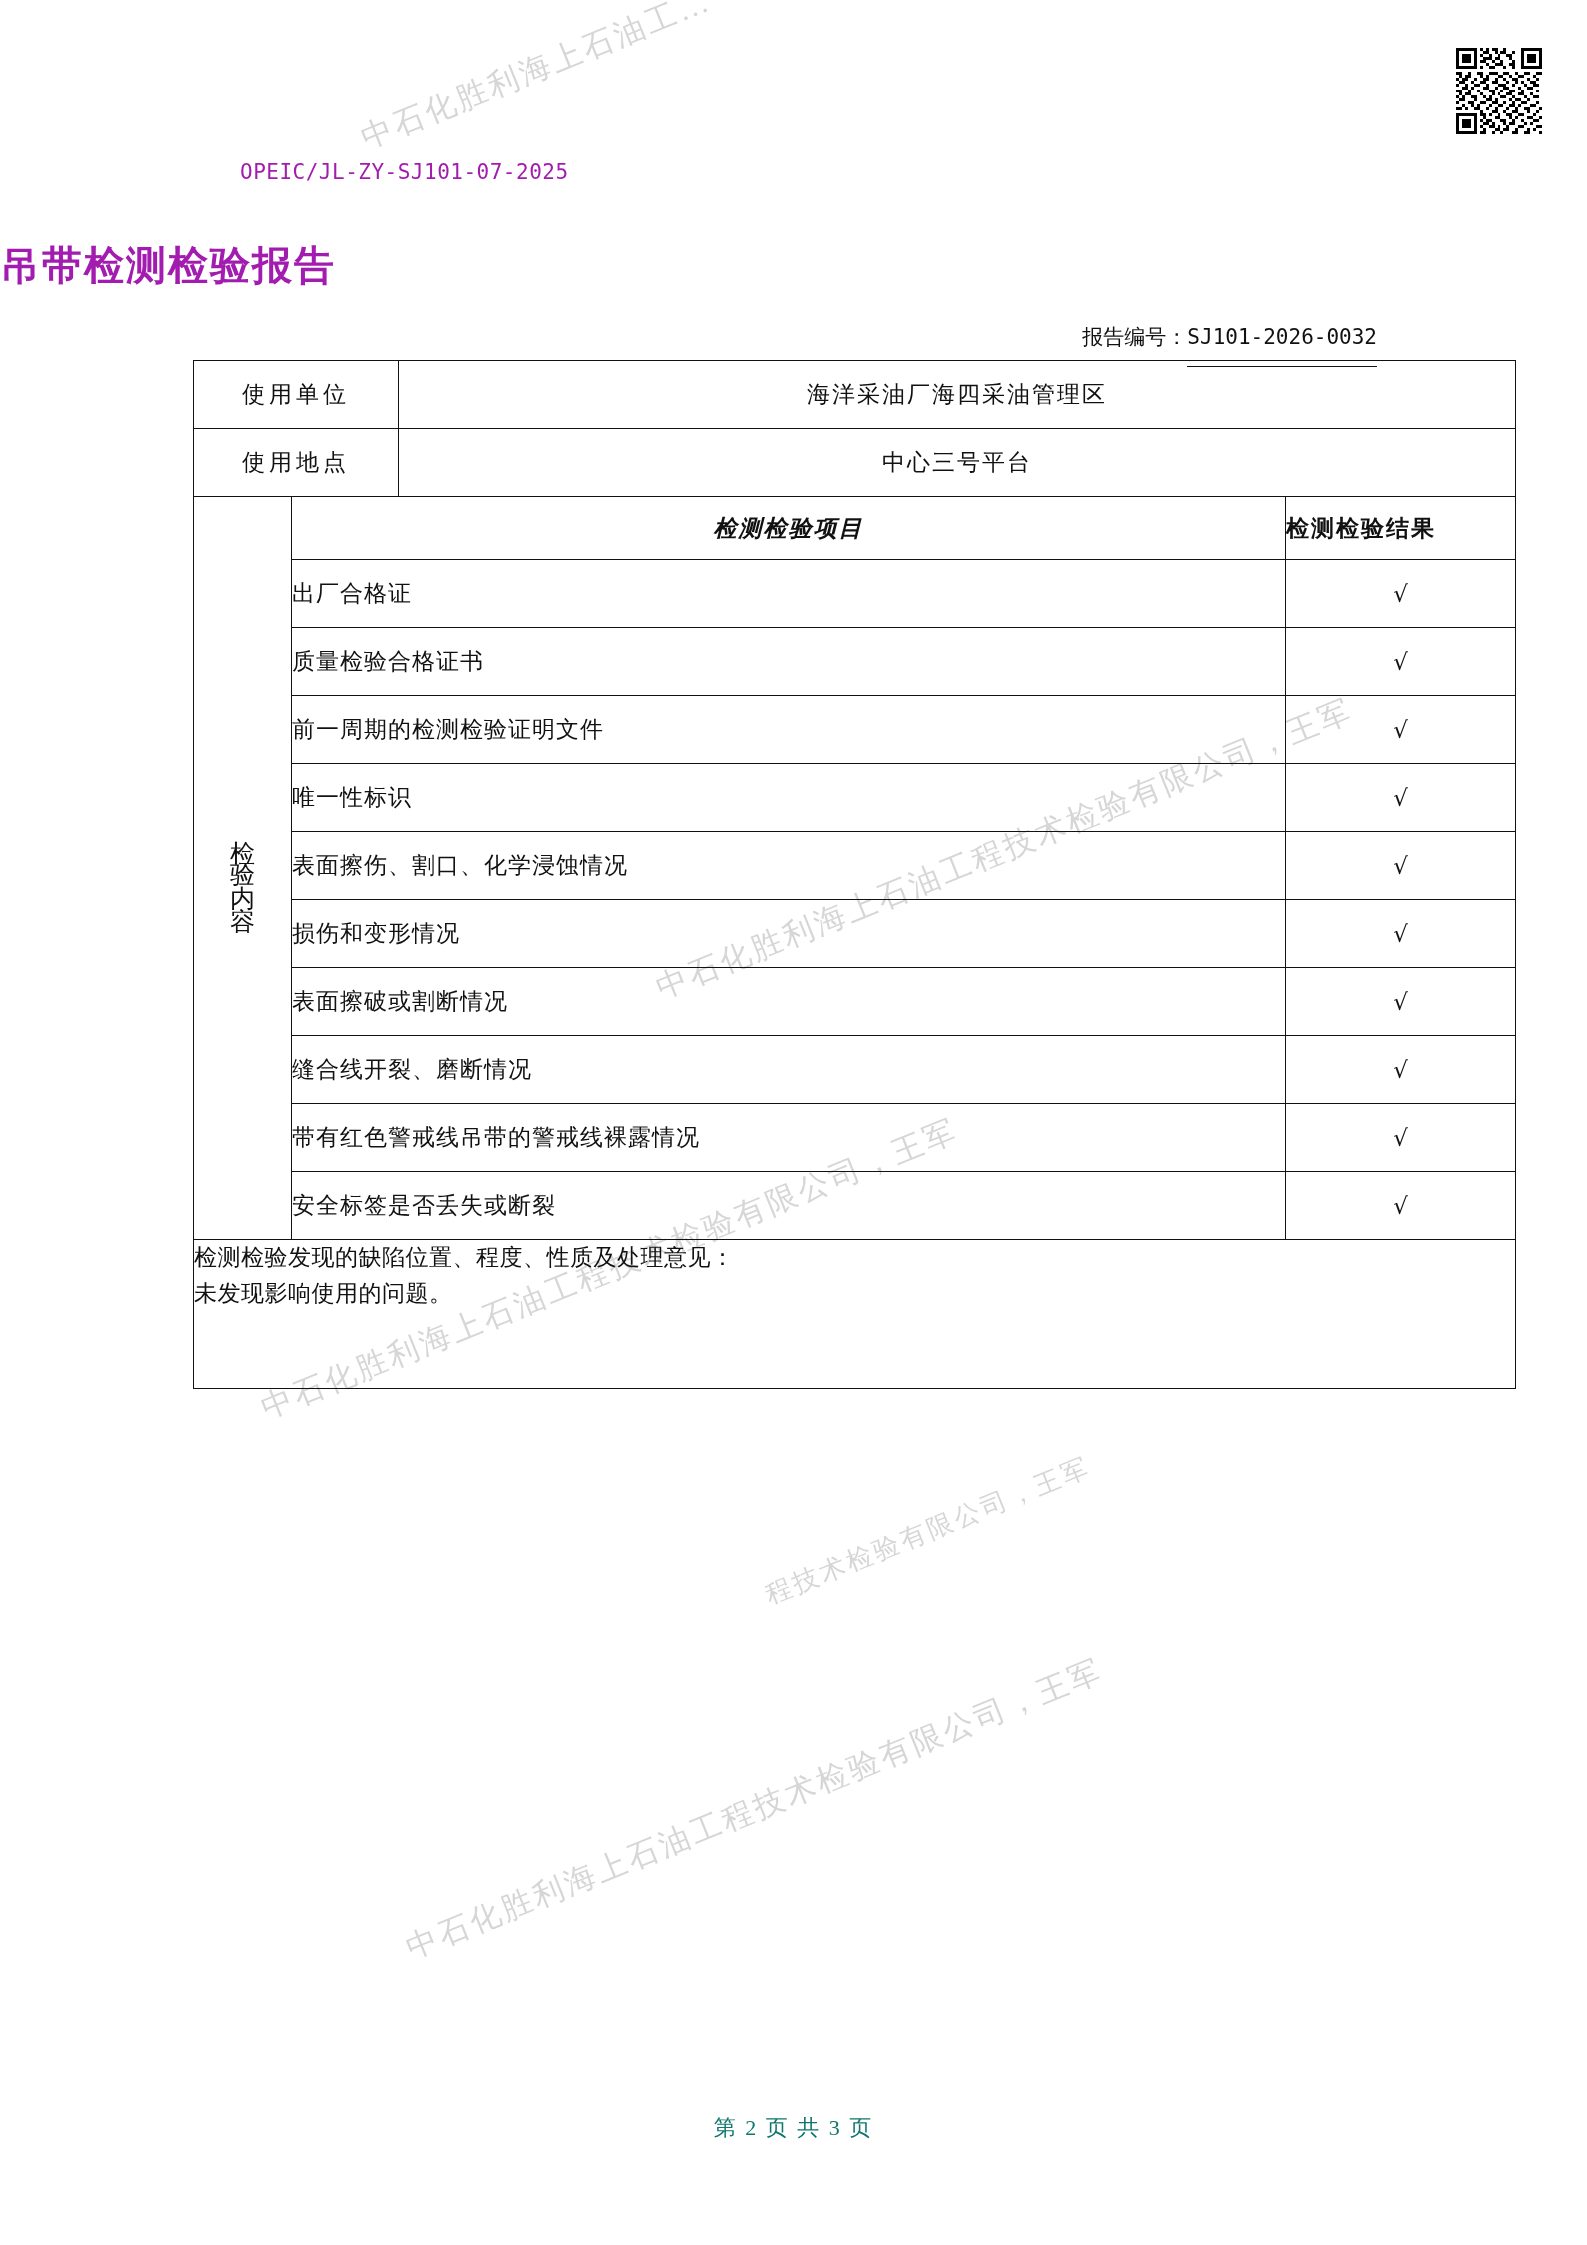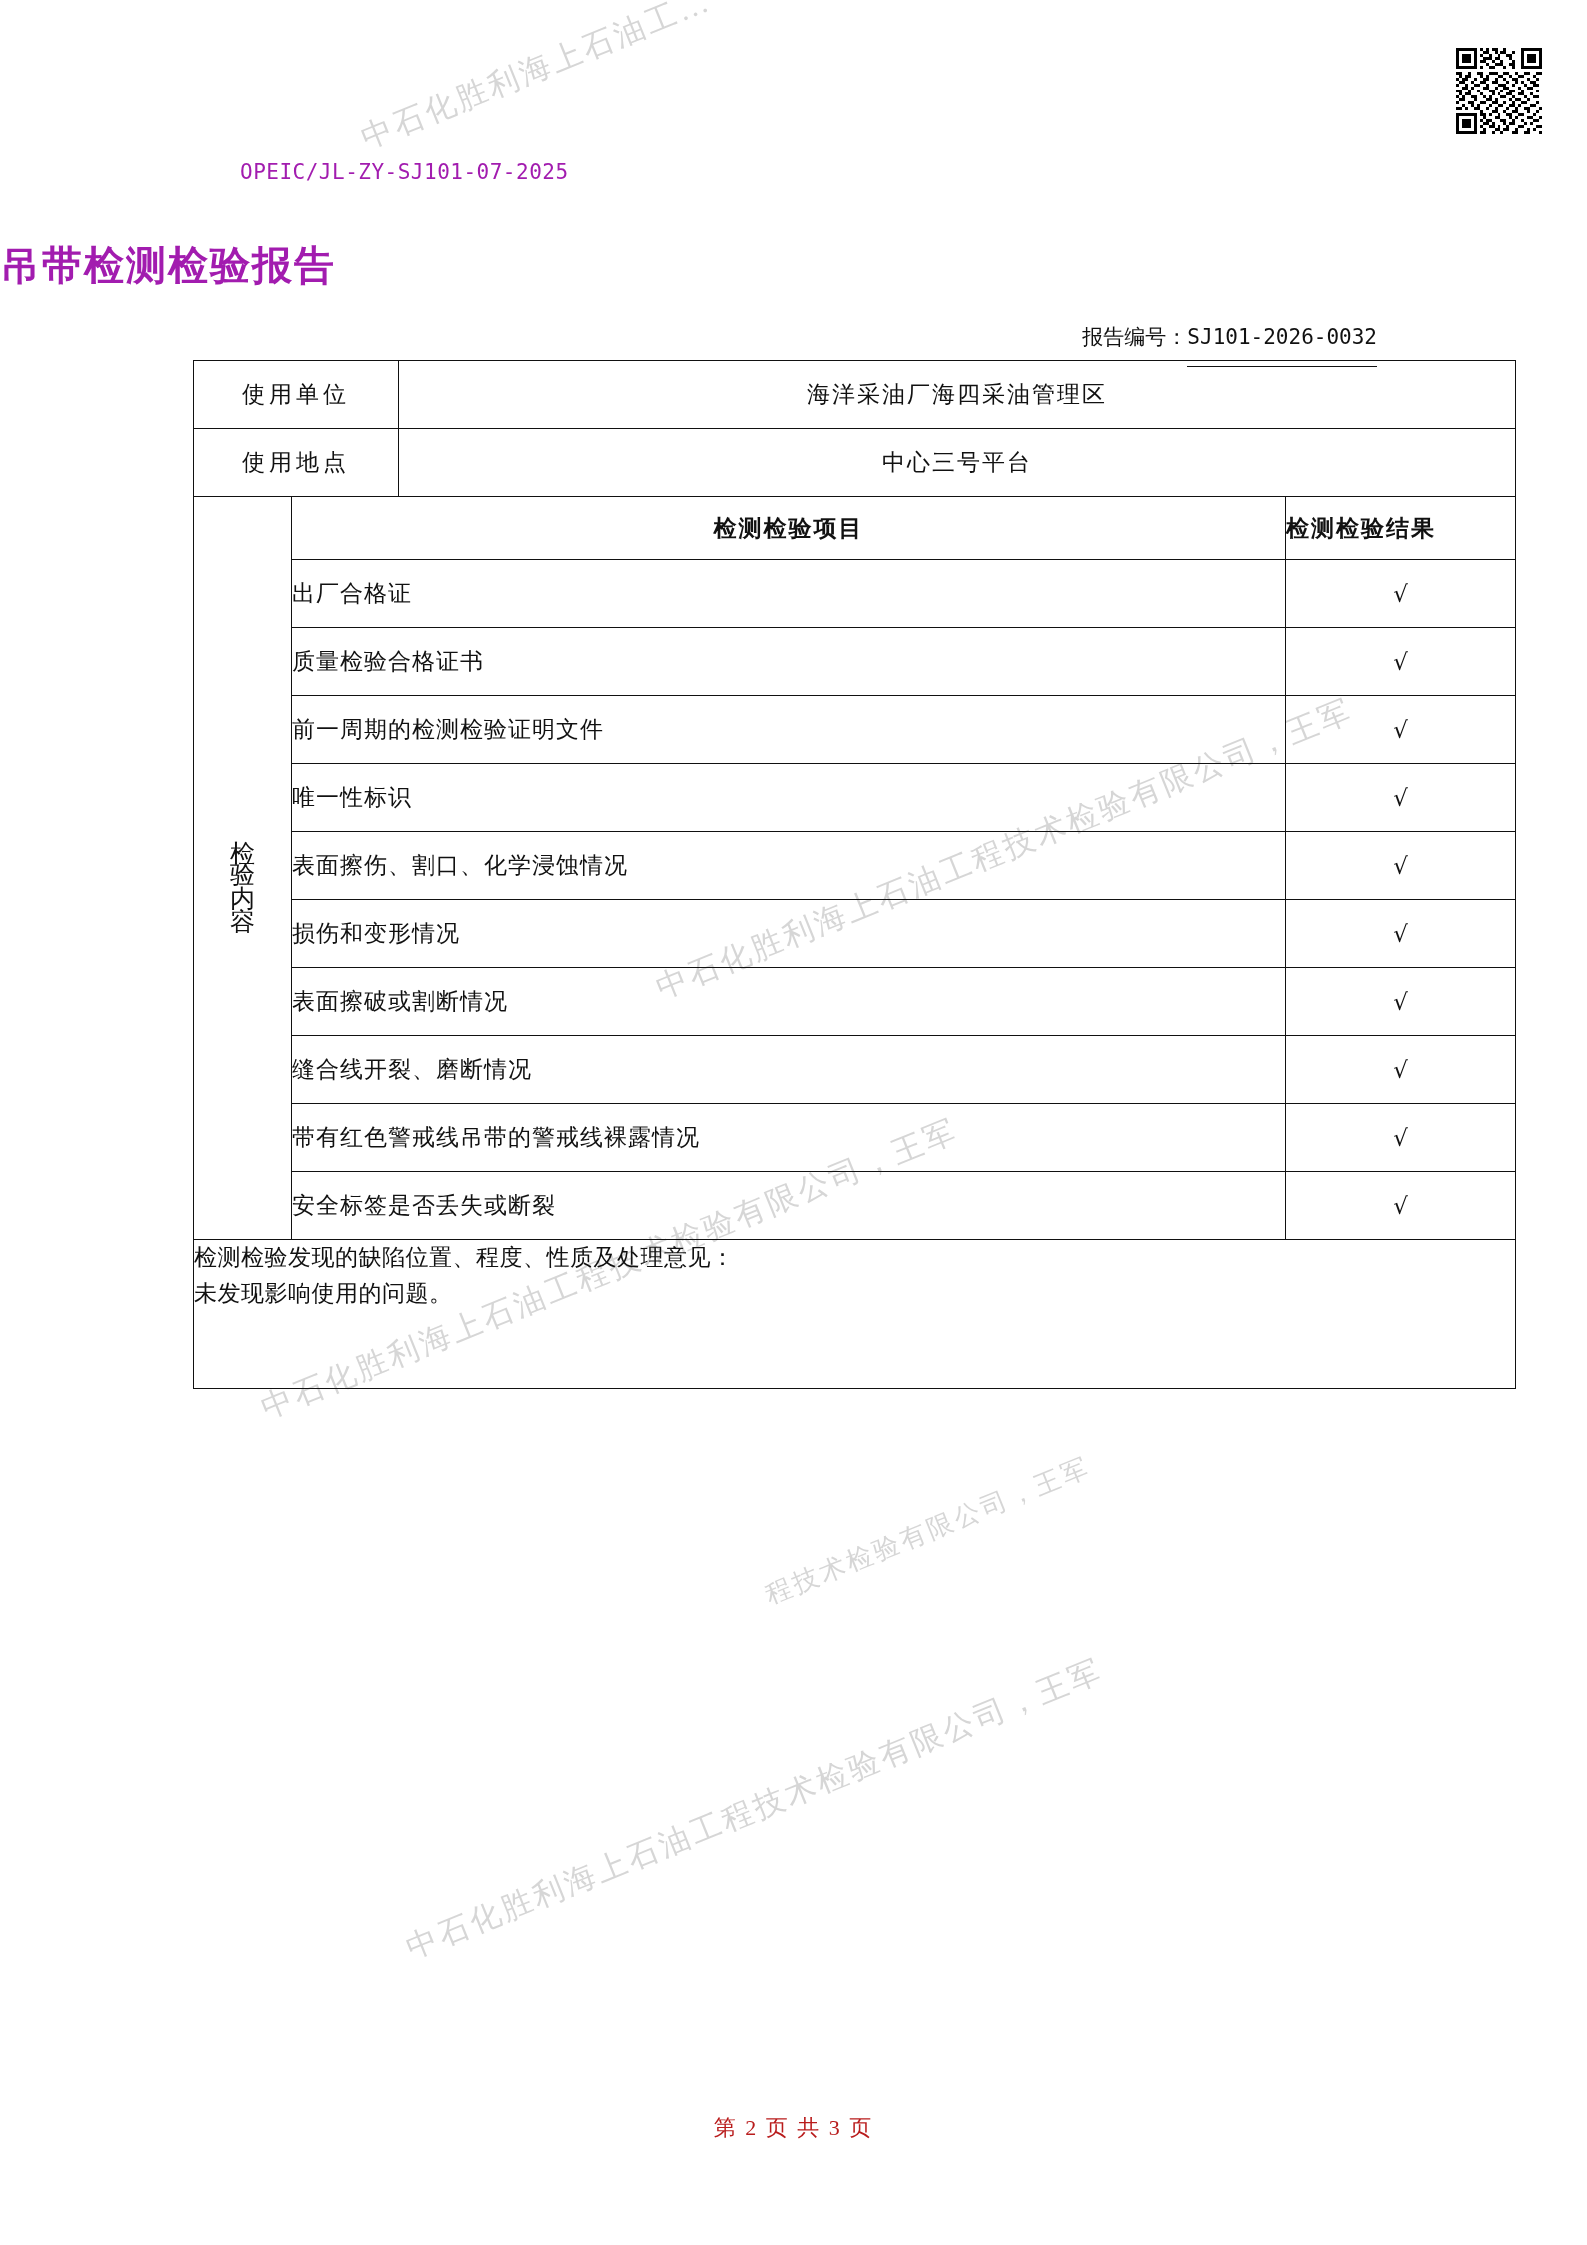--- a/index.html
+++ b/index.html
@@ -113,20 +113,21 @@
     display: inline-block;
     font-size: 25px;
     height: 330px;
   }
   .c-item-head {
     text-align: center;
     height: 62px;
     font-weight: bold;
     font-size: 25px;
     letter-spacing: 2px;
+    font-style: italic;
   }
   .c-res-head {
     width: 230px;
     text-align: left;
     font-weight: bold;
     font-size: 25px;
     letter-spacing: 2px;
   }
   .c-item {
     height: 67px;
@@ -162,21 +163,21 @@
   }
   .footnote .ind { display: block; text-indent: 38px; }
 
   
   .pager {
     position: absolute;
     left: 0; right: 0;
     top: 2113px;
     text-align: center;
     font-size: 22px;
-    color: #b91c1c;
+    color: #0f766e;
     letter-spacing: 2px;
   }
 
   
   .wm {
     position: absolute;
     color: rgba(120,120,120,0.30);
     font-size: 31px;
     white-space: nowrap;
     transform-origin: left top;

